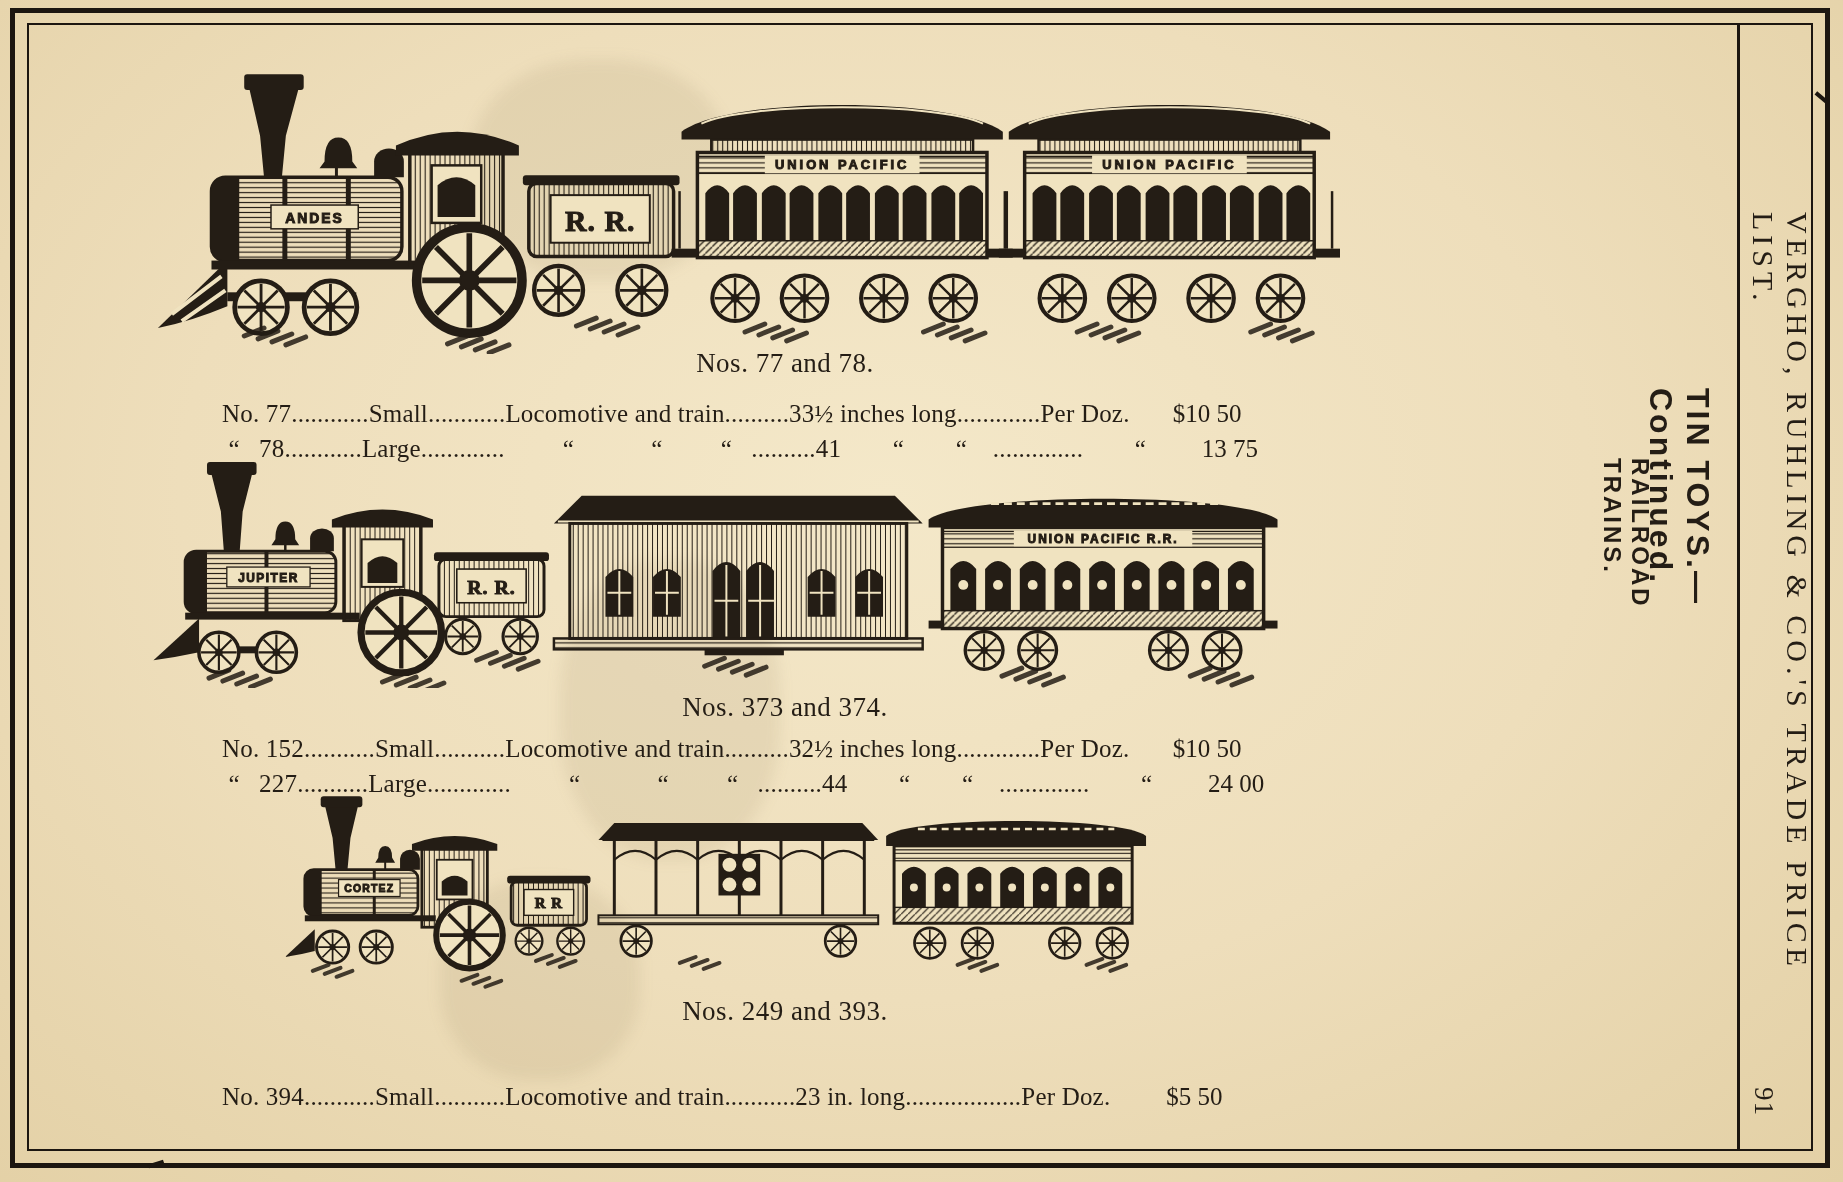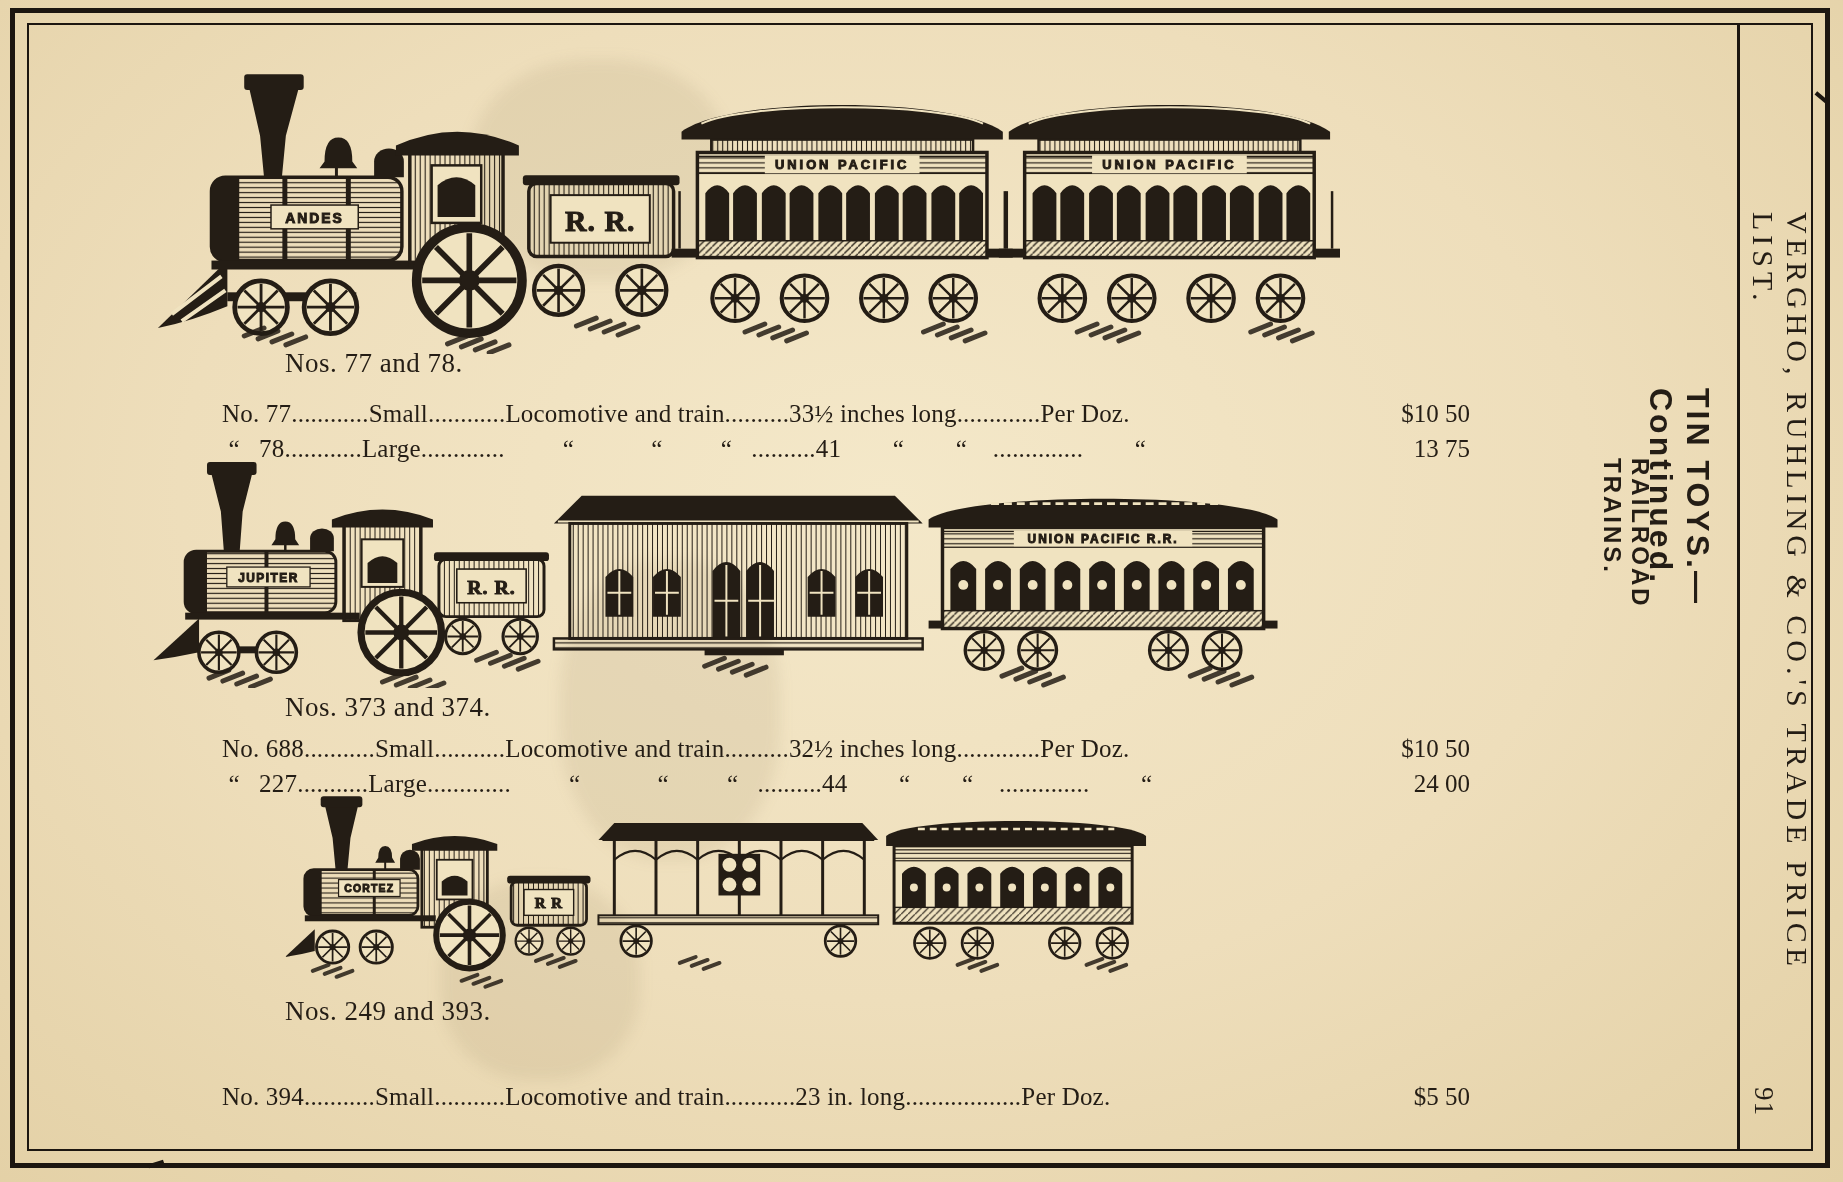--- a/index.html
+++ b/index.html
@@ -4,23 +4,23 @@
 <style>
   html,body{margin:0;padding:0;background:#cdbb92;}
   .page{position:relative;width:1843px;height:1182px;overflow:hidden;
     background:radial-gradient(ellipse at 48% 42%, #f4e8c9 0%, #eedebb 52%, #e3d0a5 100%);
     font-family:"Liberation Serif", serif;color:#241d15;}
   .border-outer{position:absolute;left:10px;top:8px;right:13px;bottom:14px;border:5px solid #1c1610;pointer-events:none;}
   .border-inner{position:absolute;left:27px;top:23px;right:30px;bottom:31px;border:2px solid #1c1610;pointer-events:none;}
   .vrule{position:absolute;left:1737px;top:25px;height:1124px;width:3px;background:#1c1610;}
   .tick{position:absolute;width:16px;height:4px;background:#1c1610;}
   .illo{position:absolute;}
-  .caption{position:absolute;left:285px;width:1000px;text-align:left;font-size:27px;letter-spacing:.5px;}
+  .caption{position:absolute;left:285px;width:1000px;text-align:center;font-size:27px;letter-spacing:.5px;}
   .prices{position:absolute;left:222px;width:1248px;}
-  .prow{display:flex;justify-content:space-between;align-items:baseline;font-size:25px;line-height:35px;}
+  .prow{display:flex;align-items:baseline;font-size:25px;line-height:35px;}
   .pline{white-space:pre;letter-spacing:.2px;}
   .pprice{white-space:pre;min-width:112px;text-align:right;}
   .vertbox{position:absolute;display:flex;align-items:center;justify-content:flex-start;}
   .vert{writing-mode:vertical-rl;}
   .trade{font-size:30px;letter-spacing:5px;}
   .tintoys{font-family:"Liberation Sans",sans-serif;font-weight:bold;font-size:32px;letter-spacing:3px;}
   .railroad{font-family:"Liberation Sans",sans-serif;font-weight:bold;font-size:24px;letter-spacing:3px;}
   .pagenum{font-size:27px;letter-spacing:1px;}
   .smudge{position:absolute;background:rgba(125,104,70,.10);filter:blur(7px);border-radius:45%;}
   svg text{fill:#241d15;}
@@ -258,21 +258,21 @@
       <use href="#s2" transform="translate(235,212)"></use>
     <use href="#s2" transform="translate(330,190)"></use>
       <use href="#s2" transform="translate(560,196)"></use>
     <use href="#s2" transform="translate(860,206)"></use>
       <use href="#s2" transform="translate(1050,206)"></use>
   </svg>
 
   <div class="caption" style="top:692px;">Nos. 373 and 374.</div>
   <div class="prices" style="top:731px;">
     <div class="prow">
-      <span class="pline">No. 688...........Small...........Locomotive and train..........32½ inches long.............Per Doz.</span>
+      <span class="pline">No. 152...........Small...........Locomotive and train..........32½ inches long.............Per Doz.</span>
       <span class="pprice">$10 50</span>
     </div>
     <div class="prow">
       <span class="pline"> “   227...........Large.............         “            “         “   ..........44        “        “    ..............        “</span>
       <span class="pprice">24 00</span>
     </div>
   </div>
 
   <svg class="illo" style="left:283px;top:796px;" width="868" height="194" viewBox="0 0 875 195">
     <defs>

